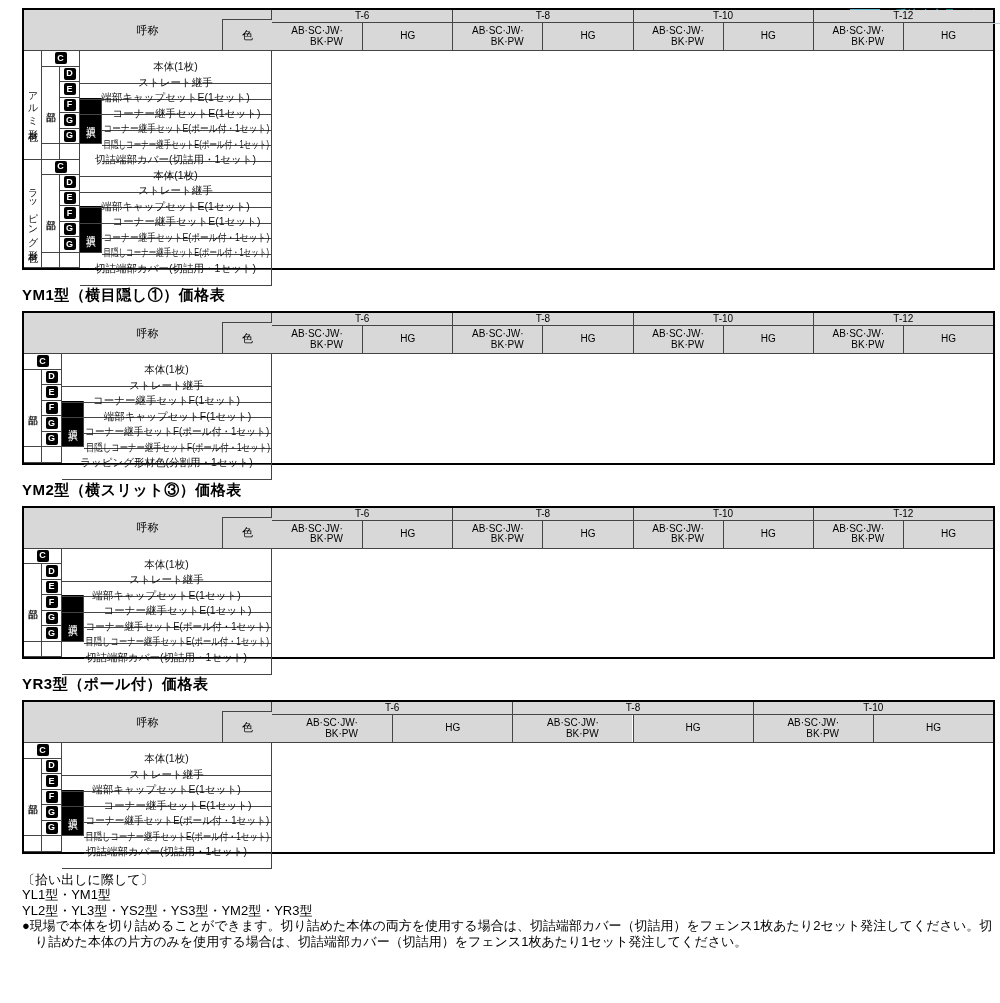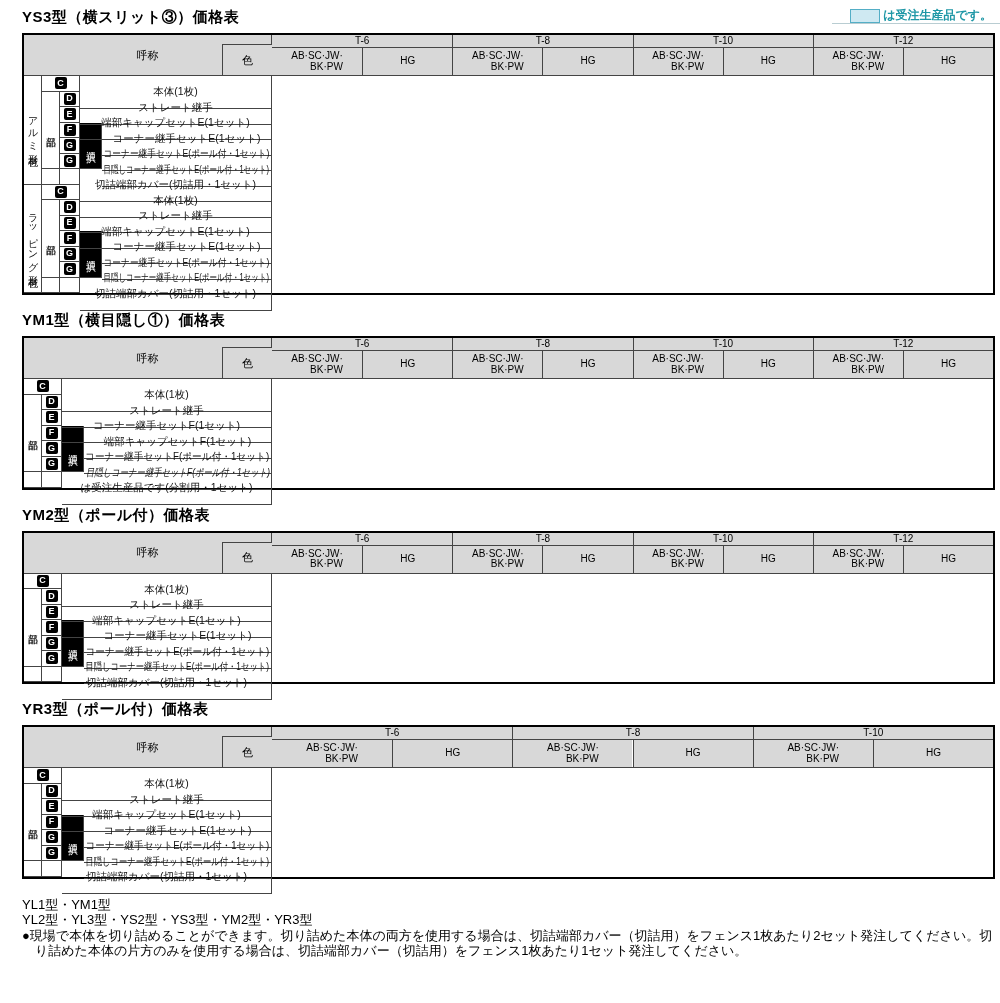--- a/index.html
+++ b/index.html
@@ -47,21 +47,20 @@
 </head>
 <body>
 
 <div class="top-note" style="color: rgb(30, 151, 166);">
   <span class="swatch" style="background: rgb(207, 233, 242); border-color: rgb(84, 174, 198);"></span>
   <span>は受注生産品です。</span>
 </div>
 <div class="top-rule"></div>
 
 <div class="content">
-  <div class="tbl-title">YS3型（横スリット③）価格表</div>
   <div class="ptable" id="ptable-0">
       <div class="thead">
         <div class="hcell" style="left: 0px; top: 0px; width: 248px; height: 40px; border-right: 1px solid var(--line); font-size: 11px;">呼称</div>
         <div class="hcell" style="left: 198px; top: 9px; width: 50px; height: 31px; border-left: 1px solid var(--line); border-top: 1px solid var(--line); font-size: 11px;">色</div>
         <div class="hcell" style="left: 248px; top: 0px; width: 180.25px; height: 13px; border-bottom: 1px solid var(--line); font-size: 10px; line-height: 10px;">T-6</div>
         <div class="hcell" style="left: 248px; top: 13px; width: 90.125px; height: 27px; font-size: 10px; line-height: 10.5px;">AB·SC·JW·
 BK·PW</div>
         <div class="hcell" style="left: 338.125px; top: 13px; width: 90.125px; height: 27px; border-left: 1px solid var(--line); font-size: 10px; line-height: 10.5px;">HG</div>
         <div class="hcell" style="left: 428.25px; top: 0px; width: 180.25px; height: 13px; border-bottom: 1px solid var(--line); border-left: 1px solid var(--line); font-size: 10px; line-height: 10px;">T-8</div>
         <div class="hcell" style="left: 428.25px; top: 13px; width: 90.125px; height: 27px; border-left: 1px solid var(--line); font-size: 10px; line-height: 10.5px;">AB·SC·JW·
@@ -244,35 +243,35 @@
             </div>
             <div class="c" style="grid-area: 5 / 2;">
               <span class="badge">G</span>
             </div>
             <div class="c namec" style="grid-area: 5 / 4 / auto / 5;">
               <span class="fit" style="transform: scaleX(0.92);">コーナー継手セットF(ポール付・1セット)</span>
             </div>
             <div class="c" style="grid-area: 6 / 2;">
               <span class="badge">G</span>
             </div>
-            <div class="c namec" style="grid-area: 6 / 4 / auto / 5; font-style: italic;">
+            <div class="c namec" style="grid-area: 6 / 4 / auto / 5;">
               <span class="fit" style="transform: scaleX(0.793);">目隠しコーナー継手セットF(ポール付・1セット)</span>
             </div>
             <div class="c" style="grid-area: 7 / 1;"></div>
             <div class="c" style="grid-area: 7 / 2;"></div>
             <div class="c namec" style="grid-area: 7 / 3 / auto / 5;">
-              <span class="fit">は受注生産品です(分割用・1セット)</span>
+              <span class="fit">ラッピング形材色(分割用・1セット)</span>
             </div>
           </div>
         </div>
         <div class="parea"></div>
       </div>
     </div>
 
-  <div class="tbl-title">YM2型（ポール付）価格表</div>
+  <div class="tbl-title">YM2型（横スリット③）価格表</div>
   <div class="ptable" id="ptable-2">
       <div class="thead">
         <div class="hcell" style="left: 0px; top: 0px; width: 248px; height: 40px; border-right: 1px solid var(--line); font-size: 11px;">呼称</div>
         <div class="hcell" style="left: 198px; top: 9px; width: 50px; height: 31px; border-left: 1px solid var(--line); border-top: 1px solid var(--line); font-size: 11px;">色</div>
         <div class="hcell" style="left: 248px; top: 0px; width: 180.25px; height: 13px; border-bottom: 1px solid var(--line); font-size: 10px; line-height: 10px;">T-6</div>
         <div class="hcell" style="left: 248px; top: 13px; width: 90.125px; height: 27px; font-size: 10px; line-height: 10.5px;">AB·SC·JW·
 BK·PW</div>
         <div class="hcell" style="left: 338.125px; top: 13px; width: 90.125px; height: 27px; border-left: 1px solid var(--line); font-size: 10px; line-height: 10.5px;">HG</div>
         <div class="hcell" style="left: 428.25px; top: 0px; width: 180.25px; height: 13px; border-bottom: 1px solid var(--line); border-left: 1px solid var(--line); font-size: 10px; line-height: 10px;">T-8</div>
         <div class="hcell" style="left: 428.25px; top: 13px; width: 90.125px; height: 27px; border-left: 1px solid var(--line); font-size: 10px; line-height: 10.5px;">AB·SC·JW·
@@ -411,17 +410,18 @@
             <div class="c namec" style="grid-area: 7 / 3 / auto / 5;">
               <span class="fit">切詰端部カバー(切詰用・1セット)</span>
             </div>
           </div>
         </div>
         <div class="parea"></div>
       </div>
     </div>
 
   <div class="fnotes">
+    <div>〔拾い出しに際して〕</div>
     <div>YL1型・YM1型</div>
     <div>YL2型・YL3型・YS2型・YS3型・YM2型・YR3型</div>
     <div class="fn-text">●現場で本体を切り詰めることができます。切り詰めた本体の両方を使用する場合は、切詰端部カバー（切詰用）をフェンス1枚あたり2セット発注してください。切り詰めた本体の片方のみを使用する場合は、切詰端部カバー（切詰用）をフェンス1枚あたり1セット発注してください。</div>
   </div>
 </div>
 
 </body></html>

